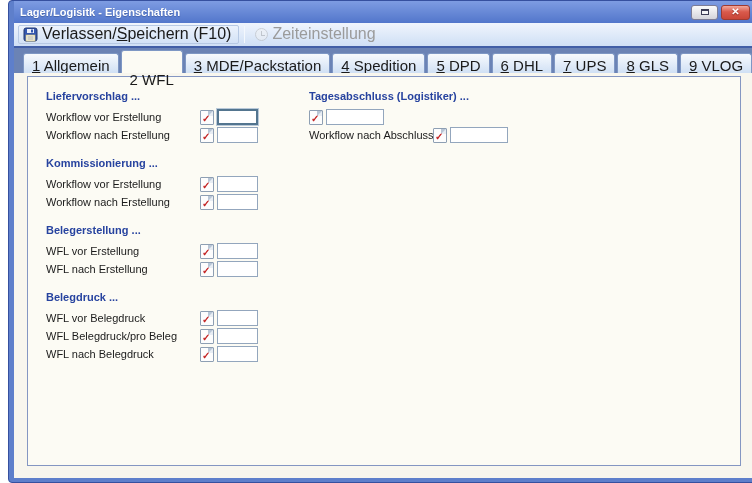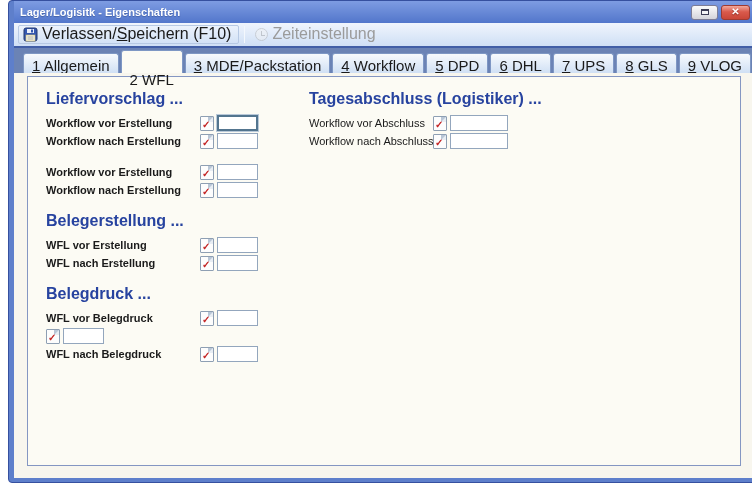--- a/index.html
+++ b/index.html
@@ -102,26 +102,26 @@
   .panel{
     height:100%;border:1px solid #8496c2;background:#fcfbf4;
     padding:13px 20px 0 18px;
     display:flex;
   }
   .col-left{width:250px;flex:none;}
   .col-right{flex:1;padding-left:13px;}
 
   .section{margin-bottom:13px;}
   .section-header{
-    color:var(--header-text,#27439f);font-weight:bold;font-size:16px;
+    color:var(--header-text,#27439f);font-weight:bold;font-size:11px;
     margin-bottom:6px;white-space:nowrap;
   }
   .row{display:flex;align-items:center;height:18px;}
   .row-label{flex:none;white-space:nowrap;}
-  .col-left .row-label{width:154px;font-weight:bold;}
+  .col-left .row-label{width:154px;}
   .col-right .row-label{width:124px;}
 
   .edit-btn{
     flex:none;width:14px;height:15px;margin-right:3px;
     border:1px solid #8e9fb3;background:#fdfdfd;
     position:relative;padding:0;border-radius:1px;
   }
   .edit-btn .fold{
     position:absolute;top:0;right:0;width:0;height:0;
     border-style:solid;border-width:5px 5px 0 0;
@@ -181,21 +181,21 @@
       </button>
     </div>
 
     <div class="tabband" id="tabstrip">
   <div class="tab"><span class="pre"></span><span class="mn">1</span><span class="post"> Allgemein</span></div>
 
   <div class="tab active"><span class="pre">2 WFL</span><span class="mn"></span><span class="post"></span></div>
 
   <div class="tab"><span class="pre"></span><span class="mn">3</span><span class="post"> MDE/Packstation</span></div>
 
-  <div class="tab"><span class="pre"></span><span class="mn">4</span><span class="post"> Workflow</span></div>
+  <div class="tab"><span class="pre"></span><span class="mn">4</span><span class="post"> Spedition</span></div>
 
   <div class="tab"><span class="pre"></span><span class="mn">5</span><span class="post"> DPD</span></div>
 
   <div class="tab"><span class="pre"></span><span class="mn">6</span><span class="post"> DHL</span></div>
 
   <div class="tab"><span class="pre"></span><span class="mn">7</span><span class="post"> UPS</span></div>
 
   <div class="tab"><span class="pre"></span><span class="mn">8</span><span class="post"> GLS</span></div>
 
   <div class="tab"><span class="pre"></span><span class="mn">9</span><span class="post"> VLOG</span></div>
@@ -223,20 +223,21 @@
     <button class="edit-btn">
       <span class="fold"></span>
       <span class="check">✓</span>
     </button>
     <input class="wf-input" type="text" style="">
   </div>
 </div>
   </div>
 
   <div class="section">
+    <div class="section-header">Kommissionierung ...</div>
     <div class="rows">
   <div class="row">
     <span class="row-label">Workflow vor Erstellung</span>
     <button class="edit-btn">
       <span class="fold"></span>
       <span class="check">✓</span>
     </button>
     <input class="wf-input" type="text" style="">
   </div>
 
@@ -280,20 +281,21 @@
   <div class="row">
     <span class="row-label">WFL vor Belegdruck</span>
     <button class="edit-btn">
       <span class="fold"></span>
       <span class="check">✓</span>
     </button>
     <input class="wf-input" type="text" style="">
   </div>
 
   <div class="row">
+    <span class="row-label">WFL Belegdruck/pro Beleg</span>
     <button class="edit-btn">
       <span class="fold"></span>
       <span class="check">✓</span>
     </button>
     <input class="wf-input" type="text" style="">
   </div>
 
   <div class="row">
     <span class="row-label">WFL nach Belegdruck</span>
     <button class="edit-btn">
@@ -303,21 +305,20 @@
     <input class="wf-input" type="text" style="">
   </div>
 </div>
   </div>
 </div>
         <div class="col-right" id="col-right">
   <div class="section">
     <div class="section-header">Tagesabschluss (Logistiker) ...</div>
     <div class="rows">
   <div class="row">
-    <span class="row-label">Workflow vor Abschluss</span>
     <button class="edit-btn">
       <span class="fold"></span>
       <span class="check">✓</span>
     </button>
     <input class="wf-input" type="text" style="">
   </div>
 
   <div class="row">
     <span class="row-label">Workflow nach Abschluss</span>
     <button class="edit-btn">

